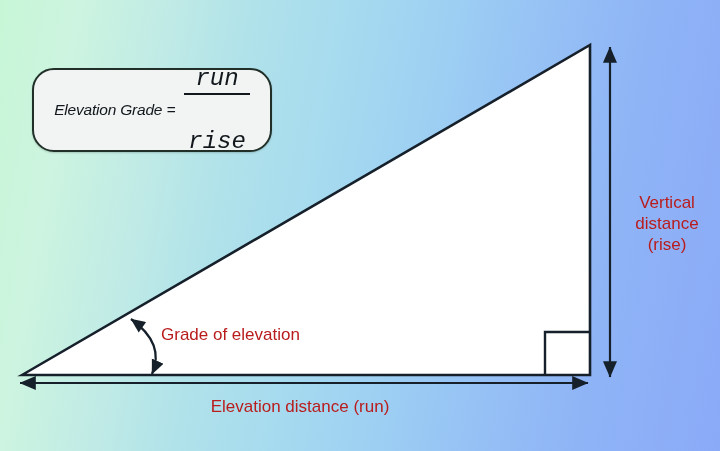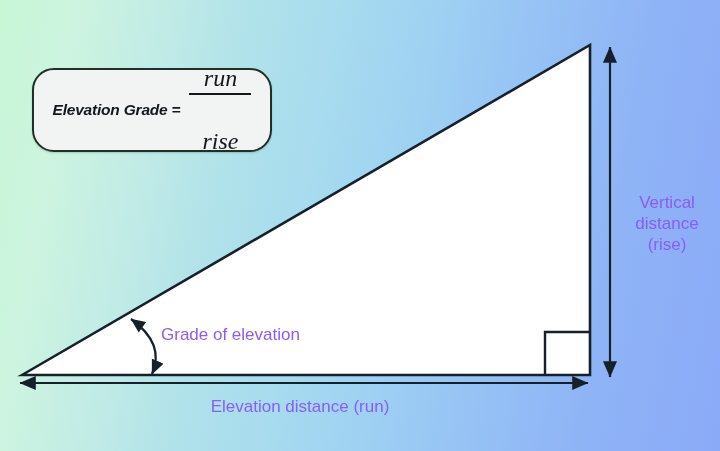--- a/index.html
+++ b/index.html
@@ -28,21 +28,21 @@
         #8fb4f6 82%,
         #8cadf7 94%,
         #8aaaf8 100%);
   }
   #scene {
     position: absolute;
     inset: 0;
   }
   .lbl {
     position: absolute;
-    color: #8b5cf6;
+    color: #b91c1c;
     font-family: "Liberation Sans", sans-serif;
     font-size: 17px;
     line-height: 21px;
     white-space: pre;
   }
   #vertical-label {
     left: 622px;
     top: 192px;
     text-align: center;
     width: 90px;
@@ -71,32 +71,32 @@
     background: #f2f4f4;
     display: flex;
     align-items: center;
     justify-content: center;
     gap: 9px;
     padding: 0 10px;
     box-shadow: 0 1px 2px rgba(0,0,0,0.18);
   }
   #formula-lhs {
     font-family: "Liberation Sans", sans-serif;
-    font-weight: bold;
+    font-weight: normal;
     font-style: italic;
     font-size: 15.5px;
     color: #12181c;
     letter-spacing: -0.2px;
     white-space: pre;
   }
   #fraction {
     display: flex;
     flex-direction: column;
     align-items: center;
-    font-family: Liberation Serif, serif;
+    font-family: Liberation Mono, monospace;
     font-style: italic;
     font-size: 24px;
     color: #12181c;
     line-height: 1.06;
   }
   #fraction-numerator { padding: 0 4px 1px 4px; }
   #fraction-bar {
     width: 100%;
     min-width: 62px;
     height: 2px;

